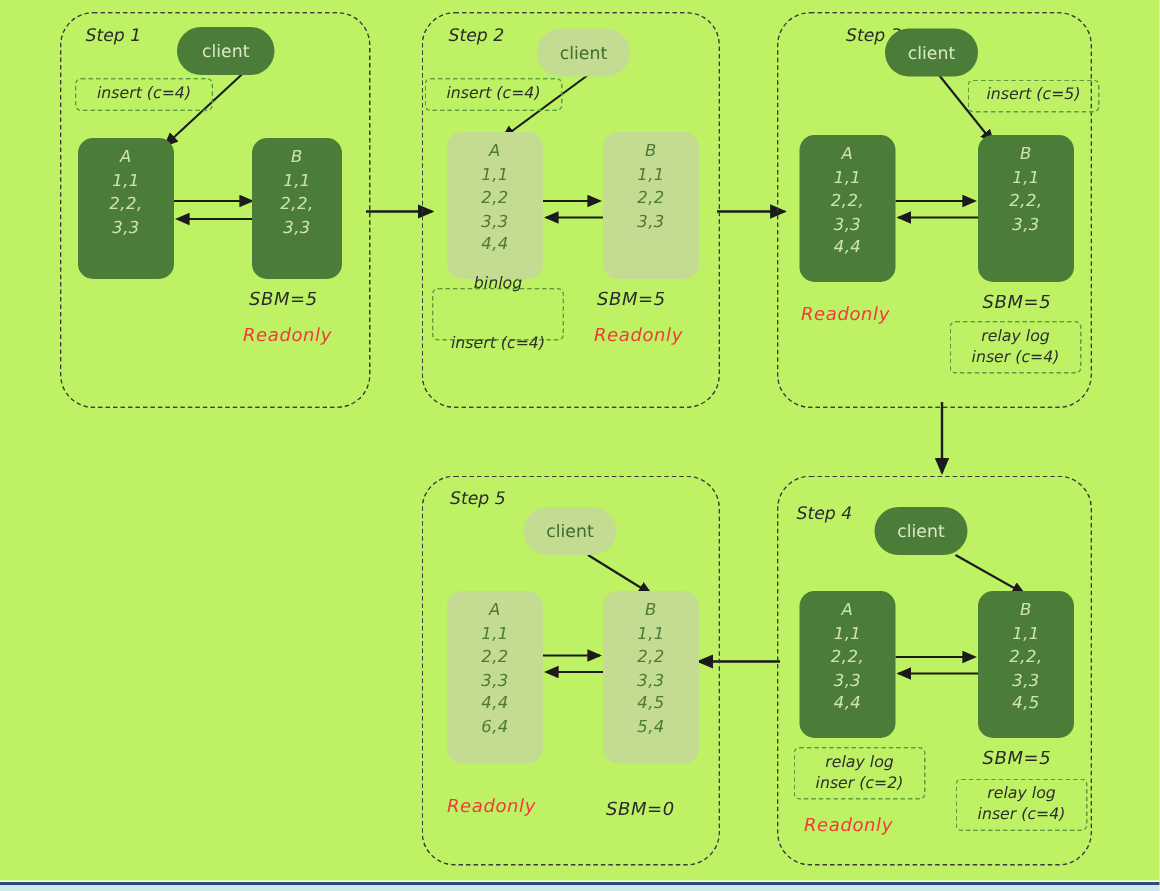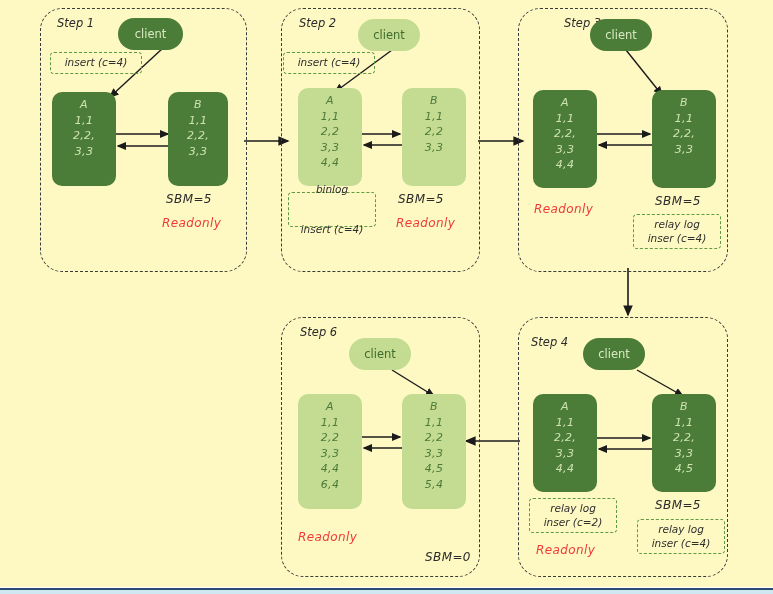--- a/index.html
+++ b/index.html
@@ -8,21 +8,21 @@
   }
   body {
     width: 773px; height: 594px;
     font-family: "DejaVu Sans", sans-serif;
     overflow: hidden;
   }
   #canvas {
     position: relative;
     width: 773px;
     height: 587px;
-    background: #fef9c3;
+    background: #bef264;
     overflow: hidden;
   }
   #bottom-rule {
     position: absolute;
     left: 0; top: 588px;
     width: 773px; height: 2px;
     background: #2a4b72;
   }
   #bottom-strip {
     position: absolute;
@@ -231,20 +231,23 @@
   <div class="label" style="left:398px; top:192px;">SBM=5</div>
   <div class="label red" style="left:396px; top:216px;">Readonly</div>
 
   <div class="step-box" style="left:518px; top:8px; width:208px; height:262px;"></div>
   <div class="step-title" style="left:564px; top:16px;">Step 3</div>
 
   <div class="client dark" style="left:590px; top:19px; width:62px; height:32px;">
     <span>client</span>
   </div>
 
+  <div class="note" style="left:645px; top:53px; width:88px; height:22px;">
+    <span class="note-line">insert (c=5)</span>
+  </div>
 
   <div class="node dark" style="left:533px; top:90px; width:64px; height:98px;">
     <span class="node-line">A</span>
     <span class="node-line">1,1</span>
     <span class="node-line">2,2,</span>
     <span class="node-line">3,3</span>
     <span class="node-line">4,4</span>
   </div>
 
   <div class="node dark" style="left:652px; top:90px; width:64px; height:98px;">
@@ -293,21 +296,21 @@
   <div class="label red" style="left:536px; top:543px;">Readonly</div>
 
   <div class="label" style="left:655px; top:498px;">SBM=5</div>
 
   <div class="note" style="left:637px; top:519px; width:88px; height:35px;">
     <span class="note-line">relay log</span>
     <span class="note-line">inser (c=4)</span>
   </div>
 
   <div class="step-box" style="left:281px; top:317px; width:197px; height:258px;"></div>
-  <div class="step-title" style="left:300px; top:325px;">Step 6</div>
+  <div class="step-title" style="left:300px; top:325px;">Step 5</div>
 
   <div class="client light" style="left:349px; top:338px; width:62px; height:32px;">
     <span>client</span>
   </div>
 
   <div class="node light" style="left:298px; top:394px; width:64px; height:115px;">
     <span class="node-line">A</span>
     <span class="node-line">1,1</span>
     <span class="node-line">2,2</span>
     <span class="node-line">3,3</span>
@@ -318,18 +321,18 @@
   <div class="node light" style="left:402px; top:394px; width:64px; height:115px;">
     <span class="node-line">B</span>
     <span class="node-line">1,1</span>
     <span class="node-line">2,2</span>
     <span class="node-line">3,3</span>
     <span class="node-line">4,5</span>
     <span class="node-line">5,4</span>
   </div>
 
   <div class="label red" style="left:298px; top:530px;">Readonly</div>
-  <div class="label" style="left:404px; top:550px;margin-left:21px;">SBM=0</div>
+  <div class="label" style="left:404px; top:532px;">SBM=0</div>
 
 </div>
 
 <div id="bottom-rule"></div>
 <div id="bottom-strip"></div>
 
 </body></html>

